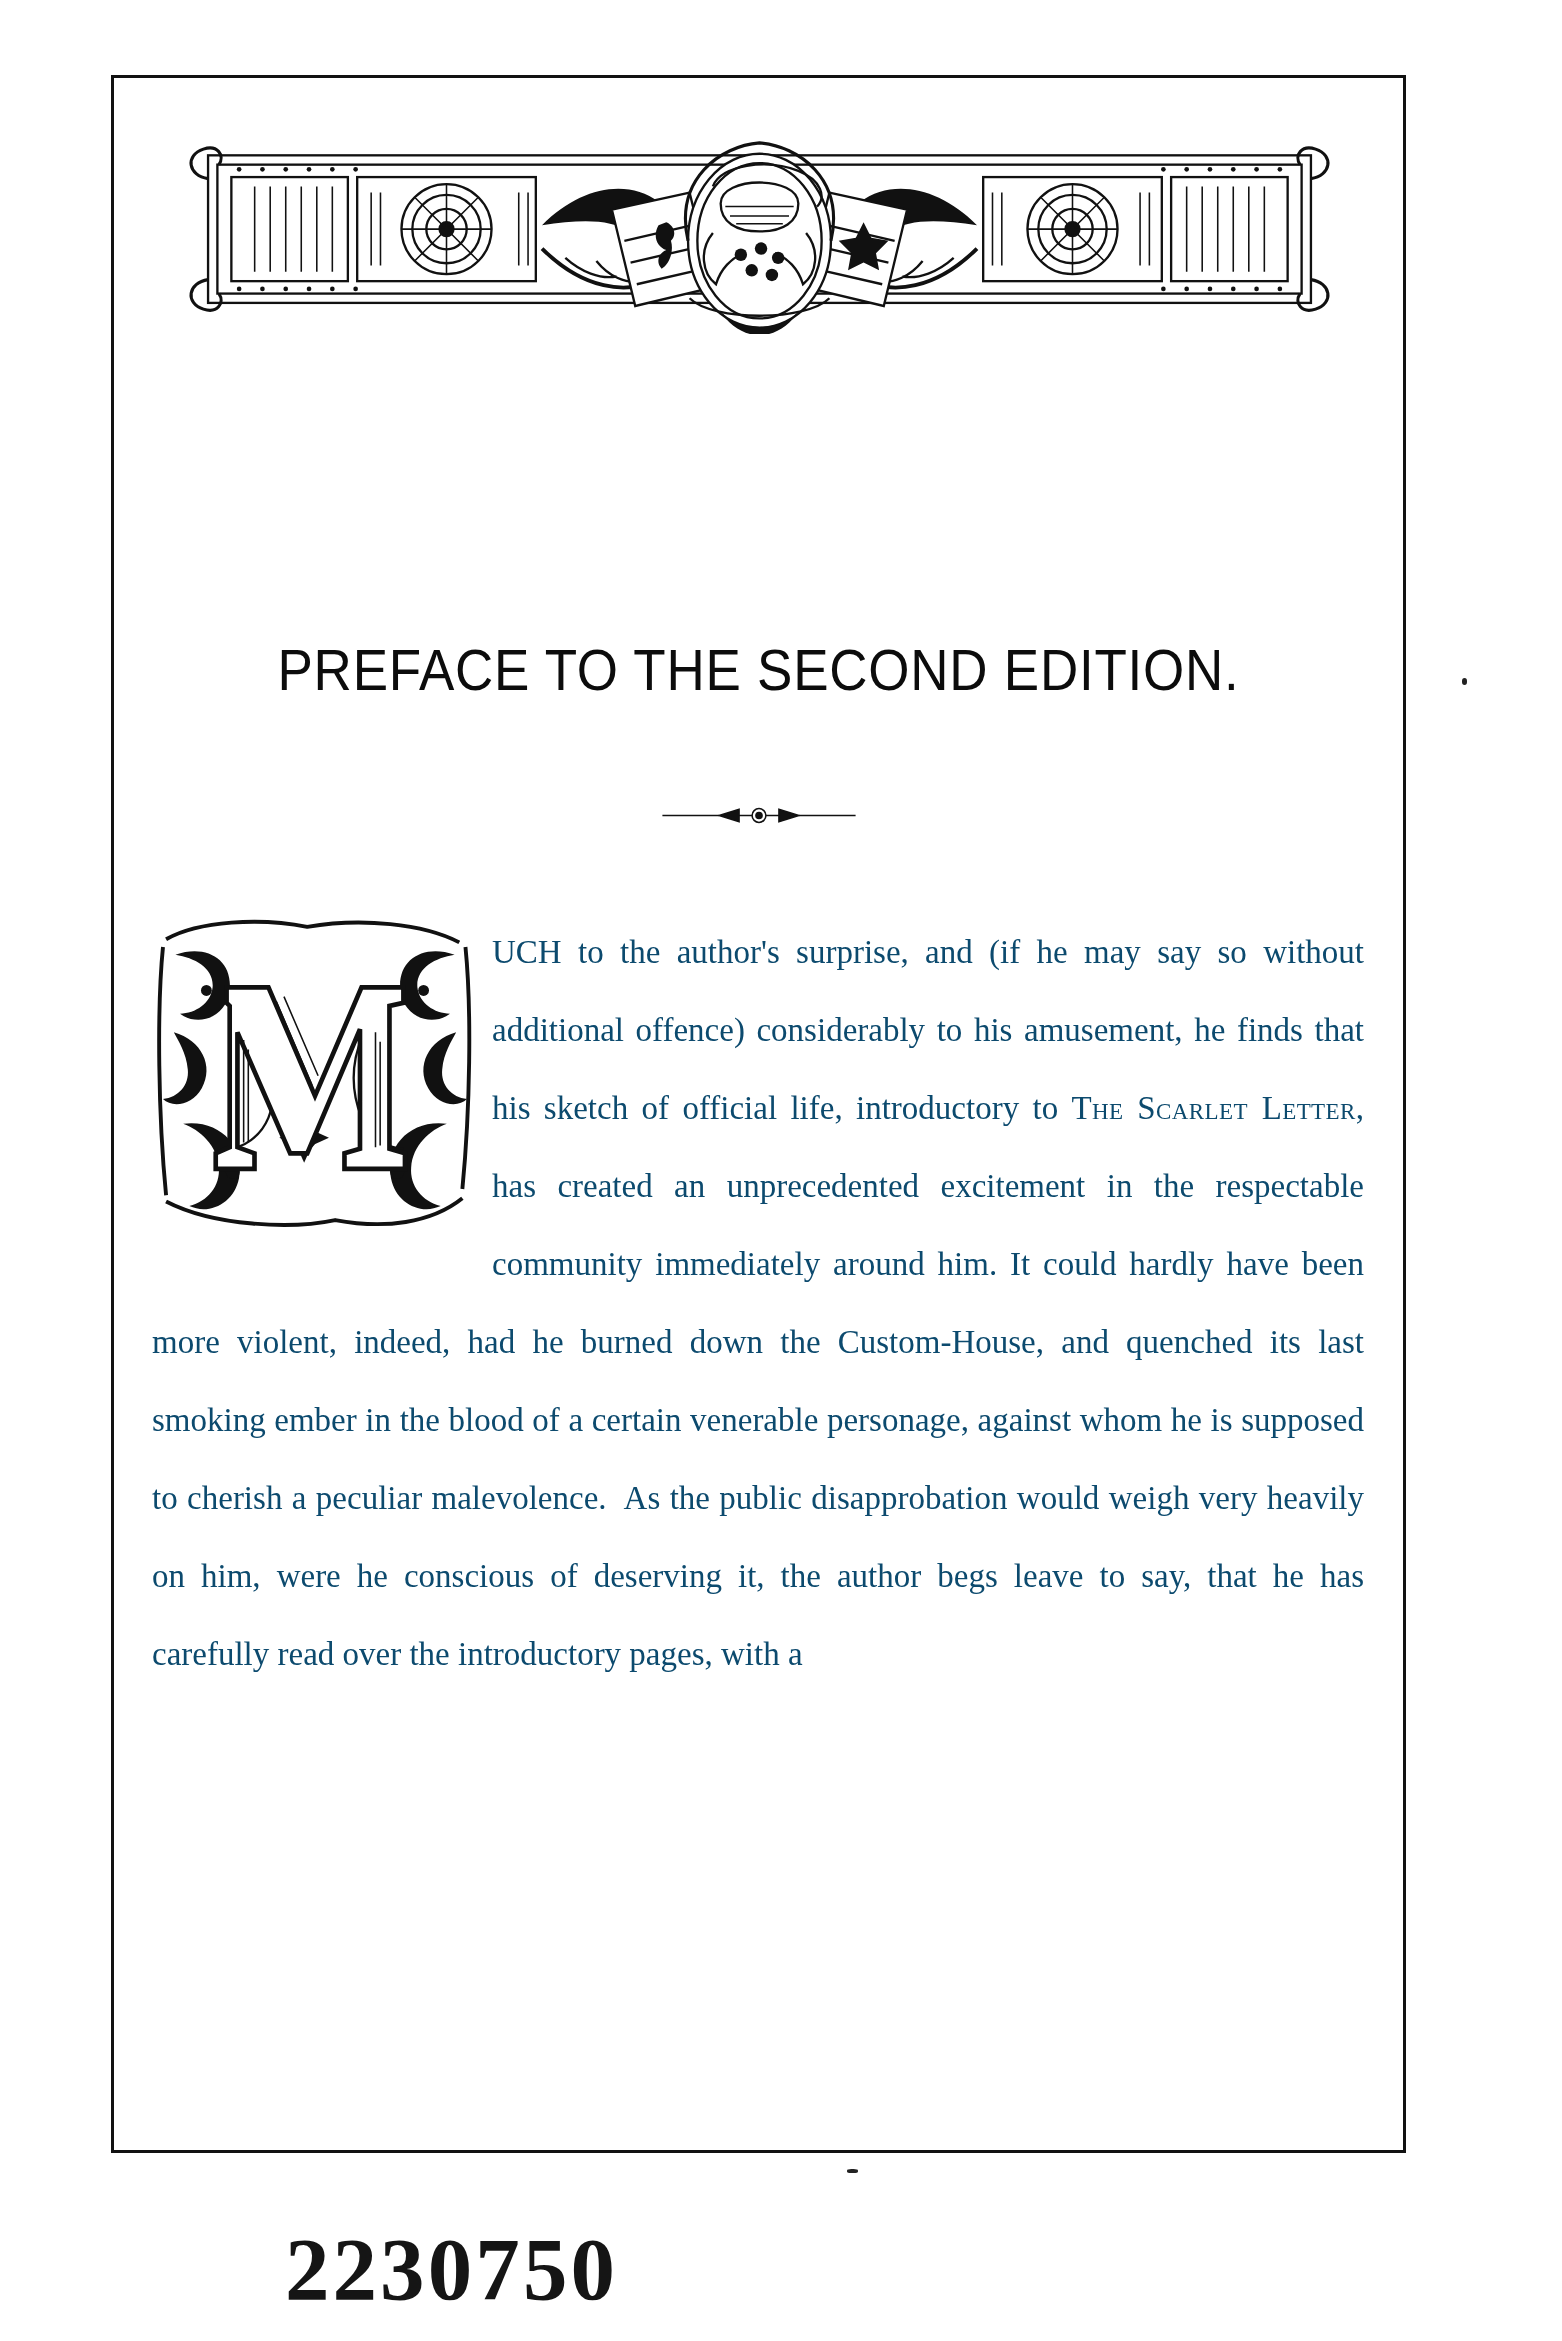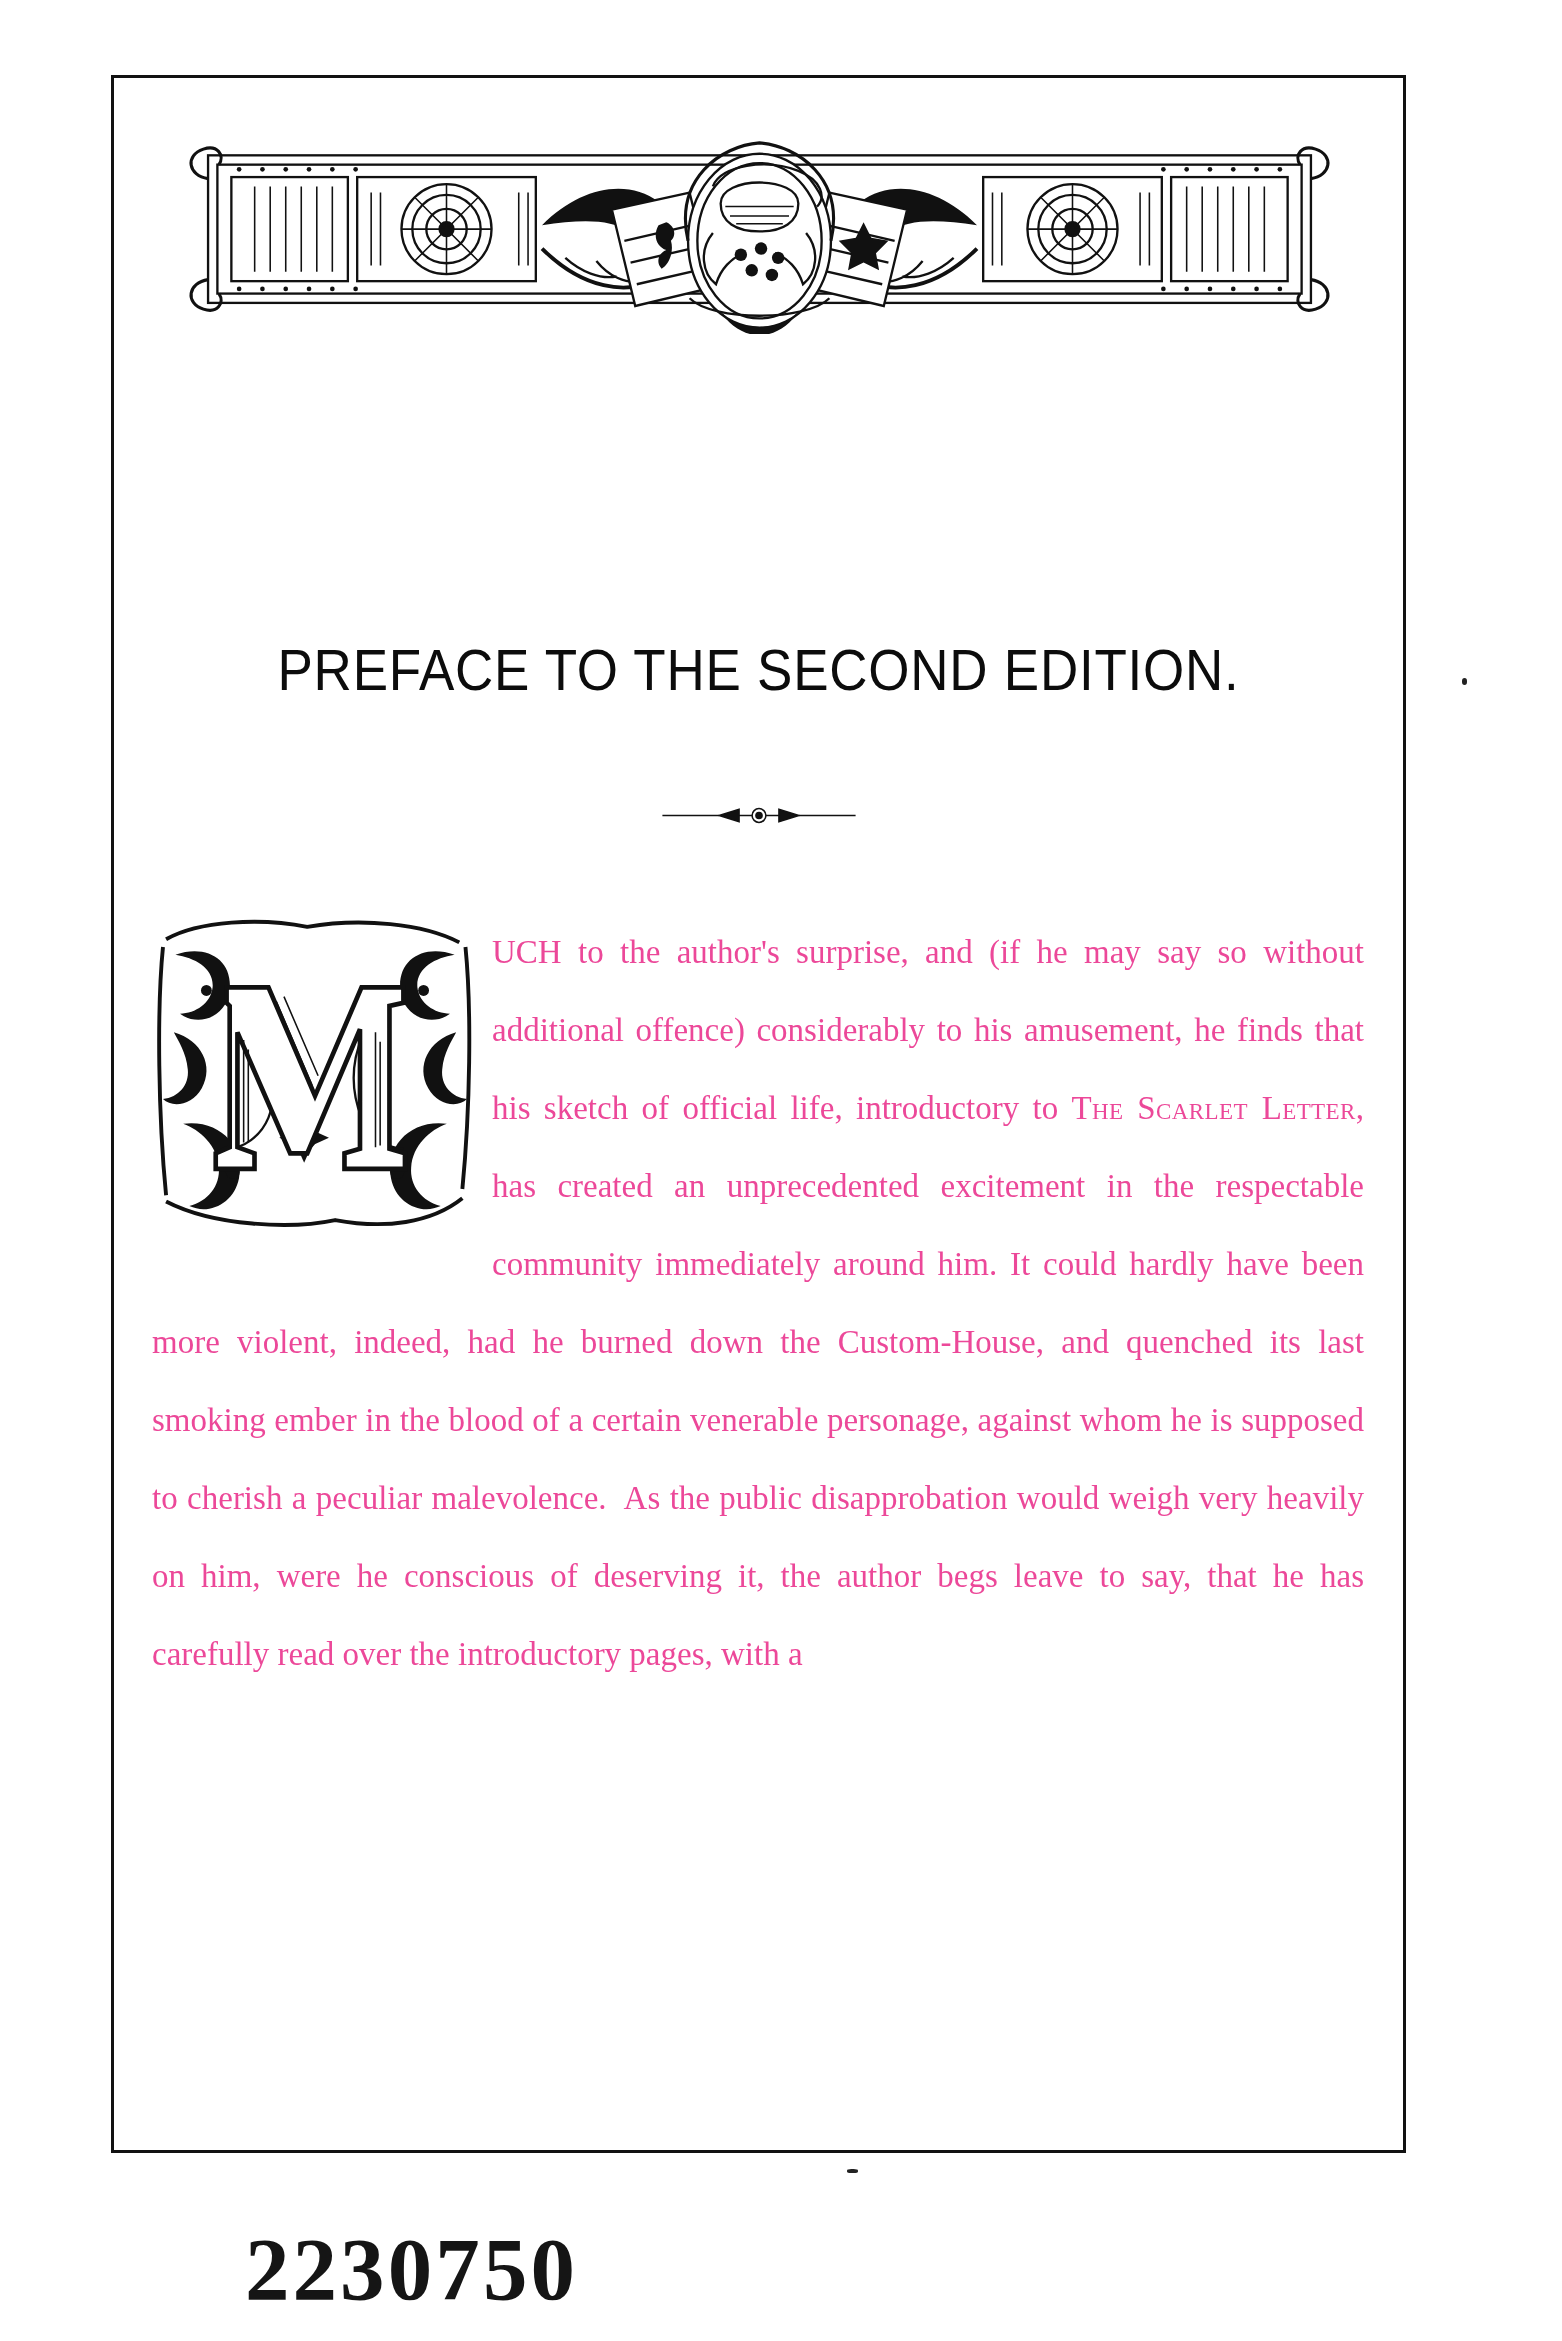--- a/index.html
+++ b/index.html
@@ -85,21 +85,21 @@
   
   .body-text {
     position: absolute;
     left: 152px;
     top: 913px;
     width: 1212px;
     font-size: 33px;
     line-height: 78px;
     text-align: justify;
     text-justify: inter-word;
-    color: #ec4899;
+    color: #0c4a6e;
   }
   .body-text p { margin: 0; }
 
   
   .dropcap {
     float: left;
     width: 326px;
     height: 318px;
     margin: 3.1px 14px 0 0;
     shape-outside: inset(0);
@@ -116,20 +116,21 @@
     position: absolute;
     left: 0;
     top: 2218px;
     width: 823px;
     text-align: center;
     font-family: "Liberation Serif", serif;
     font-size: 89px;
     font-weight: 700;
     letter-spacing: 3.1px;
     color: #151515;
+    padding-left: 40px;
   }
 </style>
 </head>
 <body>
 
 <div class="page">
 
   <div class="frame"></div>
 
   <div class="speck speck-a"></div>

